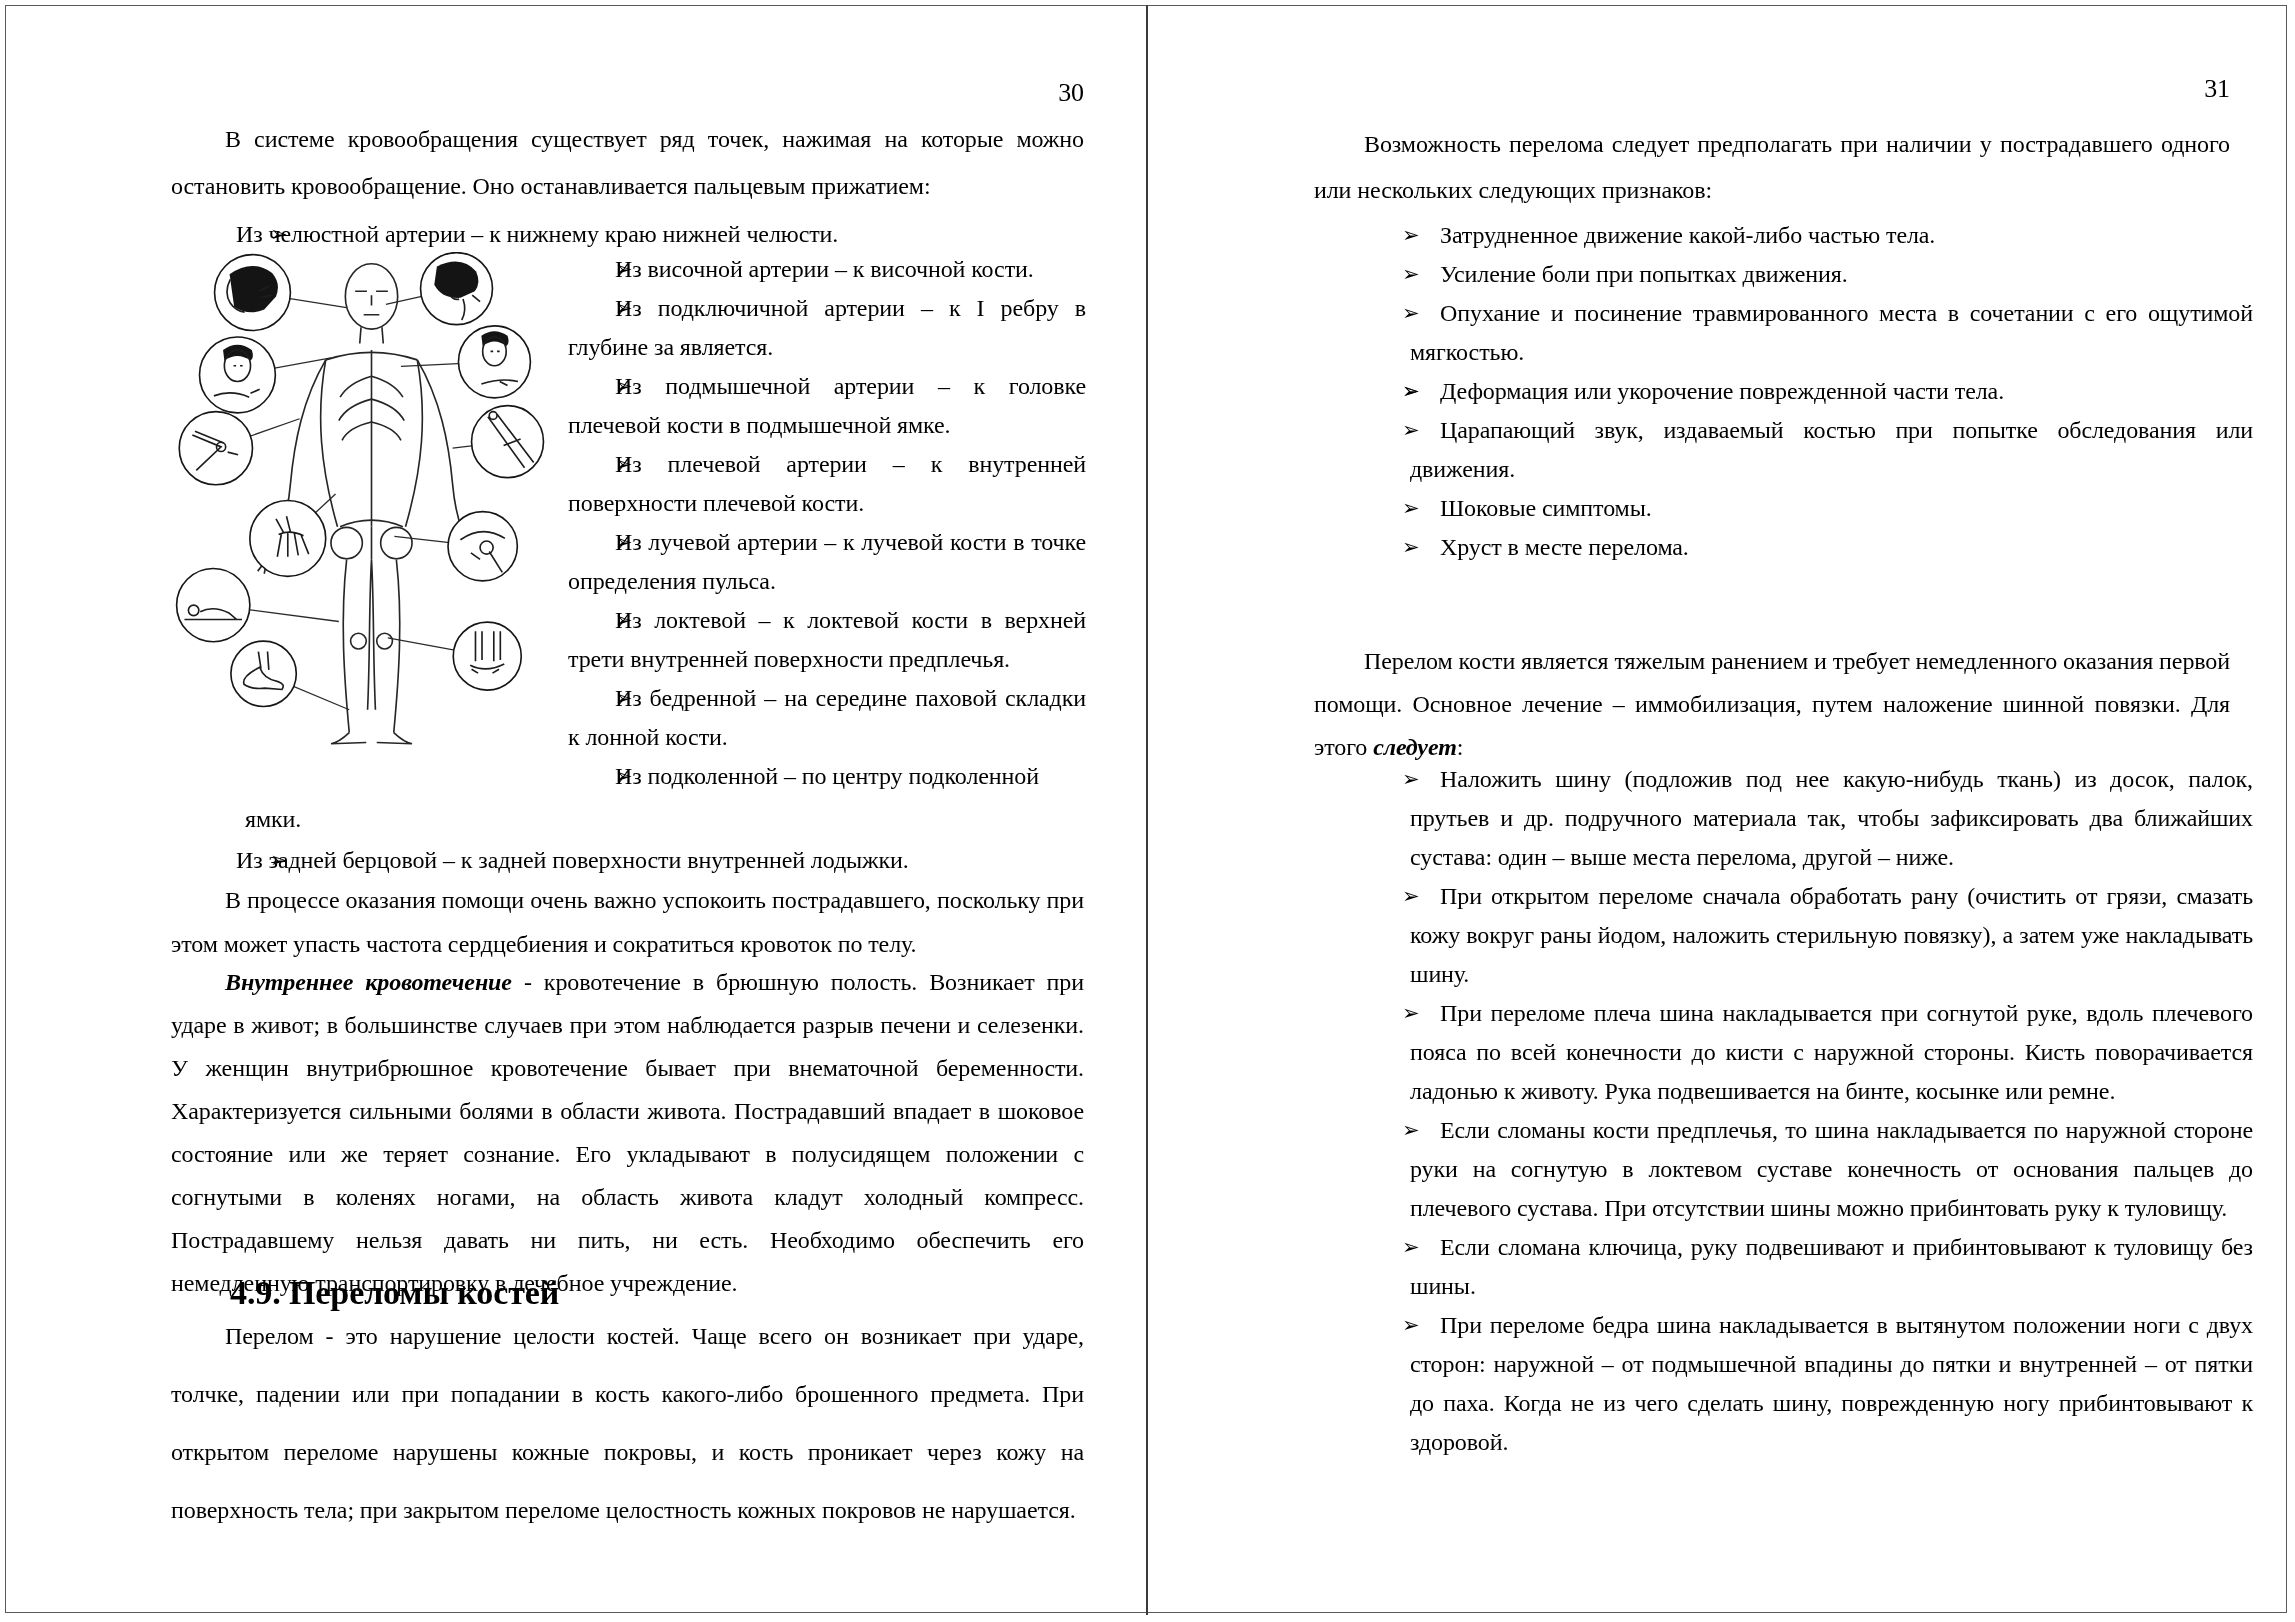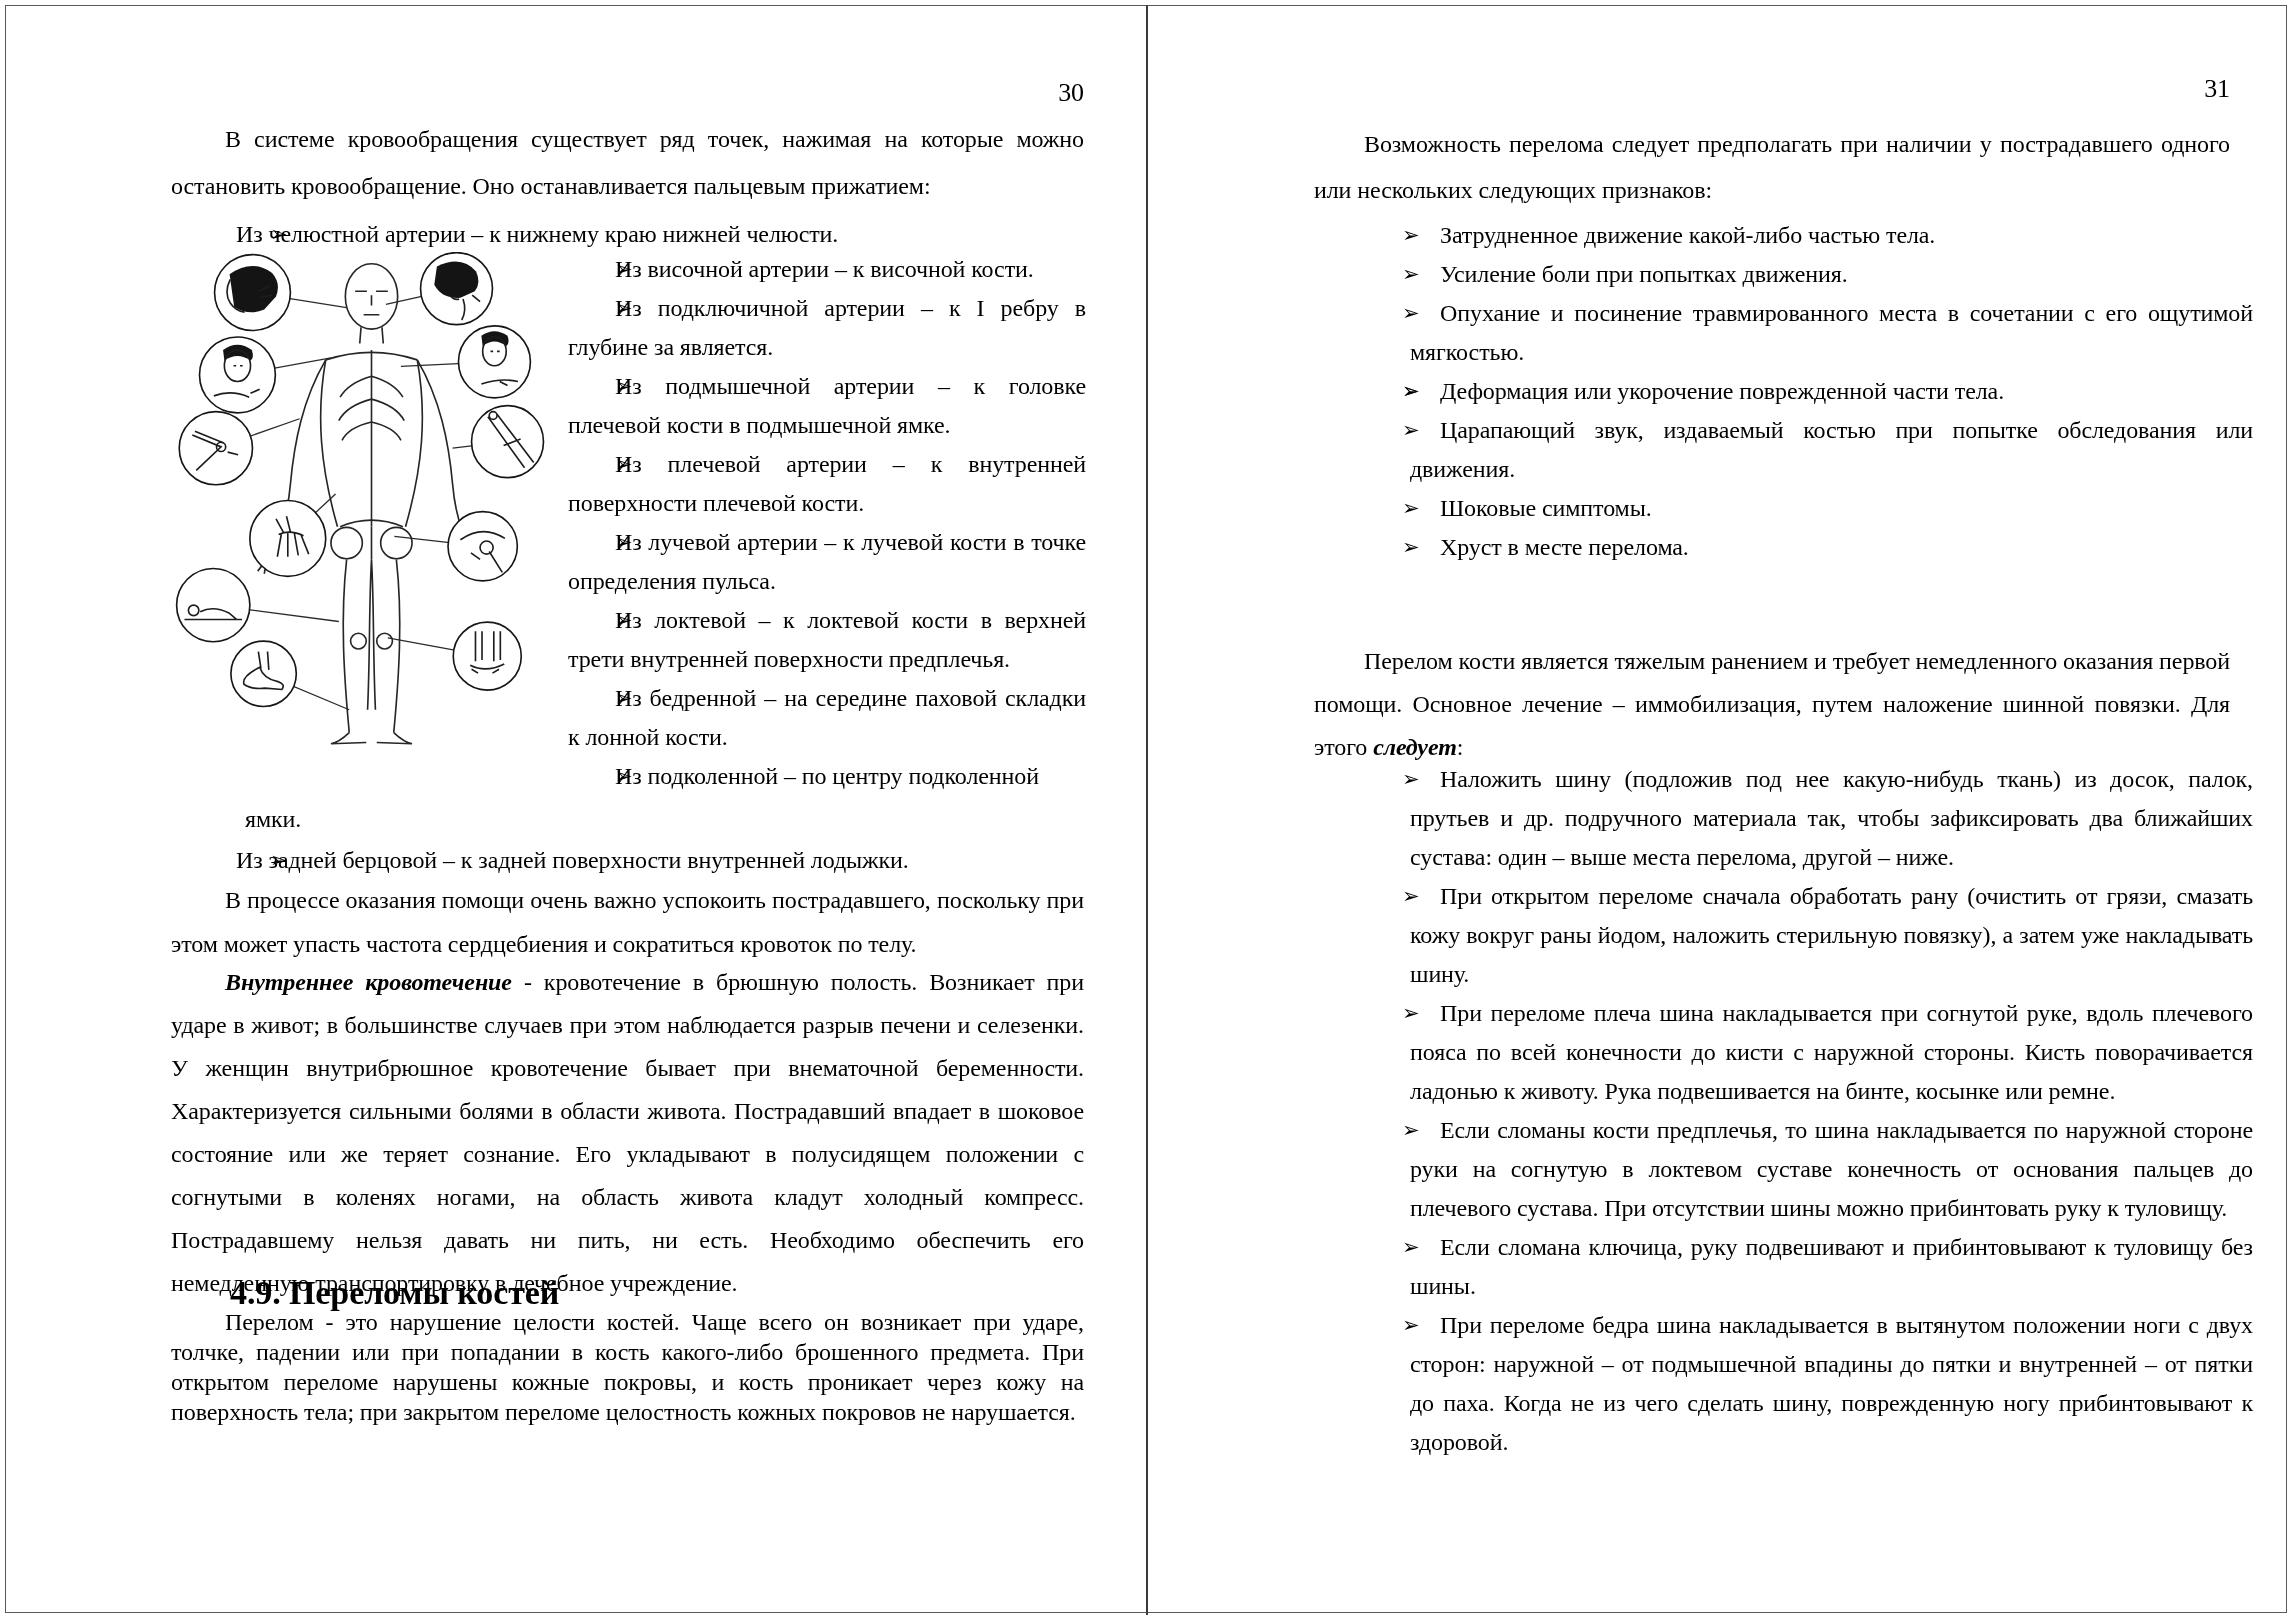--- a/index.html
+++ b/index.html
@@ -192,21 +192,21 @@
 </div>
 
 <div class="blk p30-col indent" style="top:878px;line-height:44px;">В процессе оказания помощи очень важно успокоить пострадавшего, поскольку при этом может упасть частота сердцебиения и сократиться кровоток по телу.</div>
 
 <div class="blk p30-col indent" style="top:961px;line-height:43px;">
   <span class="lead">Внутреннее кровотечение</span><span> - кровотечение в брюшную полость. Возникает при ударе в живот; в большинстве случаев при этом наблюдается разрыв печени и селезенки. У женщин внутрибрюшное кровотечение бывает при внематочной беременности. Характеризуется сильными болями в области живота. Пострадавший впадает в шоковое состояние или же теряет сознание. Его укладывают в полусидящем положении с согнутыми в коленях ногами, на область живота кладут холодный компресс. Пострадавшему нельзя давать ни пить, ни есть. Необходимо обеспечить его немедленную транспортировку в лечебное учреждение.</span>
 </div>
 
 <div class="blk p30-col heading" style="top:1271px;text-indent:59px;text-align:left;font-size:34px;">4.9. Переломы костей</div>
 
-<div class="blk p30-col indent" style="top:1307px;line-height:30px;font-family:Liberation Serif, serif;">Перелом - это нарушение целости костей. Чаще всего он возникает при ударе, толчке, падении или при попадании в кость какого-либо брошенного предмета. При открытом переломе нарушены кожные покровы, и кость проникает через кожу на поверхность тела; при закрытом переломе целостность кожных покровов не нарушается.</div>
+<div class="blk p30-col indent" style="top:1307px;line-height:58px;font-family:Liberation Serif, serif;">Перелом - это нарушение целости костей. Чаще всего он возникает при ударе, толчке, падении или при попадании в кость какого-либо брошенного предмета. При открытом переломе нарушены кожные покровы, и кость проникает через кожу на поверхность тела; при закрытом переломе целостность кожных покровов не нарушается.</div>
 
 <div class="blk pagenum p31-col" style="top:73px;">31</div>
 
 <div class="blk p31-col" style="top:121px;line-height:46px;text-indent:50px;">Возможность перелома следует предполагать при наличии у пострадавшего одного или нескольких следующих признаков:</div>
 
 <div class="blk p31-list" style="top:216px;">
   <div class="item p31-item"><span class="marker">➢</span><span>Затрудненное движение какой-либо частью тела.</span></div>
   <div class="item p31-item"><span class="marker">➢</span><span>Усиление боли при попытках движения.</span></div>
   <div class="item p31-item"><span class="marker">➢</span><span>Опухание и посинение травмированного места в сочетании с его ощутимой мягкостью.</span></div>
   <div class="item p31-item"><span class="marker">➢</span></div>

